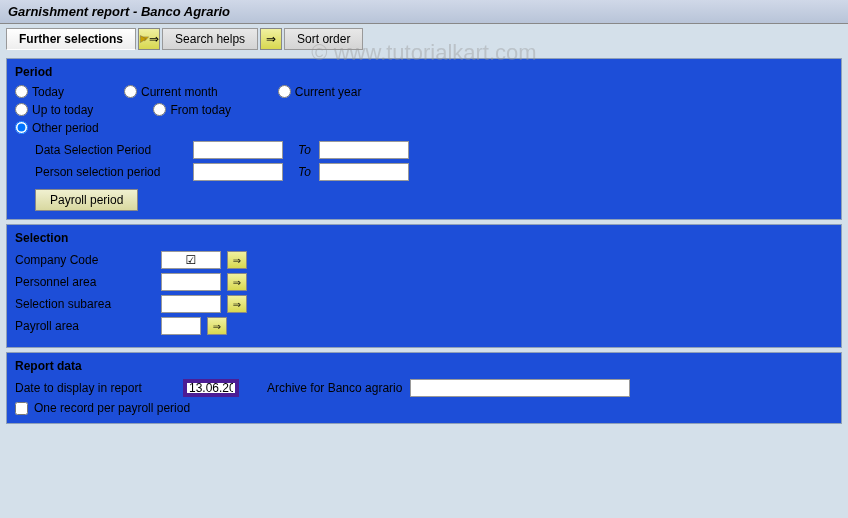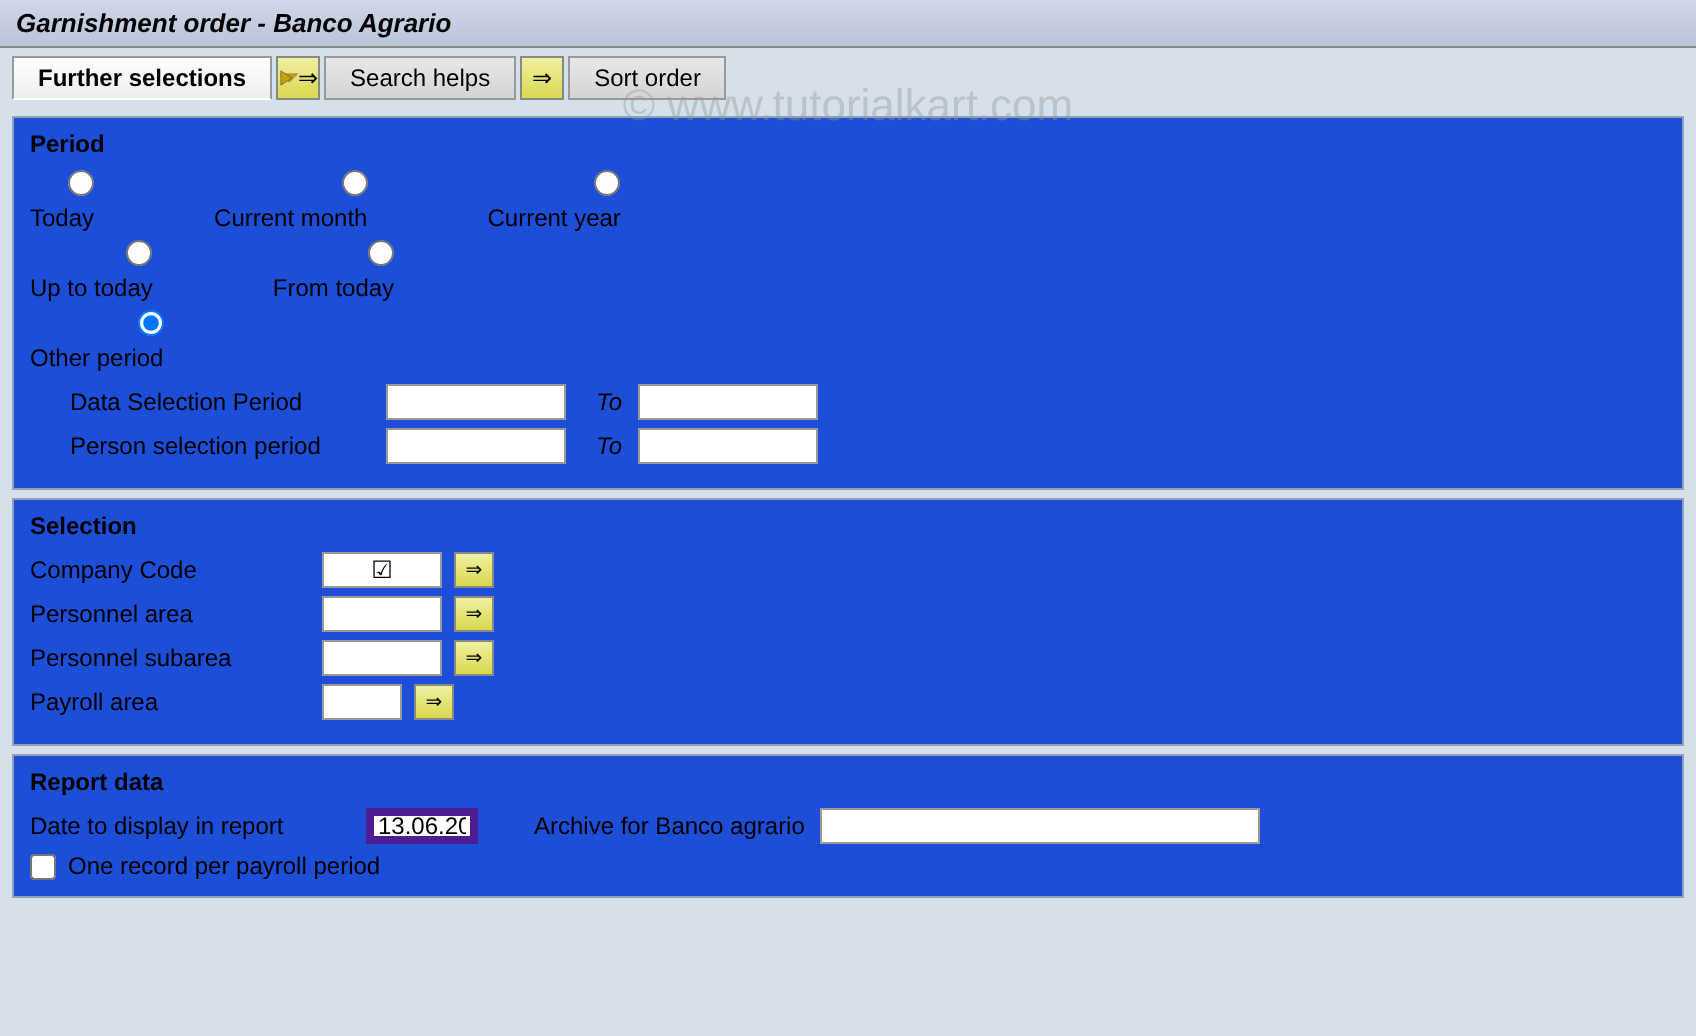--- a/index.html
+++ b/index.html
@@ -79,24 +79,23 @@
       color: #000;
     }
     .radio-row {
       display: flex;
       gap: 60px;
       margin-bottom: 4px;
       align-items: center;
     }
     .radio-item {
       display: flex;
-      align-items: flex-end;
+      align-items: flex-start;
       gap: 4px;
       cursor: pointer;
-      flex-direction: column;
     }
     .radio-item input[type="radio"] {
       margin: 0;
       cursor: pointer;
     }
     .period-fields {
       margin-top: 6px;
       padding-left: 20px;
     }
     .field-row {
@@ -219,21 +218,21 @@
     input[type="checkbox"] {
       width: 13px;
       height: 13px;
       cursor: pointer;
     }
   </style>
 </head>
 <body>
 
 <div>
-  <div class="title-bar">Garnishment order - Banco Agrario</div>
+  <div class="title-bar">Garnishment report - Banco Agrario</div>
 </div>
 
 <div class="watermark">© www.tutorialkart.com</div>
 
 <div class="toolbar">
   <button class="tab-btn active">Further selections</button>
   <div class="arrow-btn">
     <svg viewBox="0 0 14 14" fill="none">
       <polygon points="2,4 8,10 14,4" fill="#c8a000" stroke="#888" stroke-width="0.5"></polygon>
       <polygon points="2,2 10,7 2,12" fill="#c8a000" stroke="#555" stroke-width="0.5"></polygon>
@@ -285,38 +284,39 @@
         <input class="field-input" type="text" style="">
         <span class="to-label">To</span>
         <input class="field-input" type="text" style="">
       </div>
       <div class="field-row">
         <span class="field-label">Person selection period</span>
         <input class="field-input" type="text" style="">
         <span class="to-label">To</span>
         <input class="field-input" type="text" style="">
       </div>
+      <button class="payroll-btn">Payroll period</button>
     </div>
   </div>
 
   <div class="section">
     <div class="section-title">Selection</div>
 
     <div class="sel-row">
       <span class="sel-label">Company Code</span>
       <div class="sel-input-checkmark">☑</div>
       <div class="arrow-small">⇒</div>
     </div>
     <div class="sel-row">
       <span class="sel-label">Personnel area</span>
       <input class="sel-input" type="text" style="width: 60px; height: 18px; border: 1px solid rgb(153, 153, 153); background: rgb(255, 255, 255);">
       <div class="arrow-small">⇒</div>
     </div>
     <div class="sel-row">
-      <span class="sel-label">Personnel subarea</span>
+      <span class="sel-label">Selection subarea</span>
       <input class="sel-input" type="text" style="width: 60px; height: 18px; border: 1px solid rgb(153, 153, 153); background: rgb(255, 255, 255);">
       <div class="arrow-small">⇒</div>
     </div>
     <div class="sel-row">
       <span class="sel-label">Payroll area</span>
       <input class="sel-input" type="text" style="width: 40px; height: 18px; border: 1px solid rgb(153, 153, 153); background: rgb(255, 255, 255);">
       <div class="arrow-small">⇒</div>
     </div>
   </div>
 

